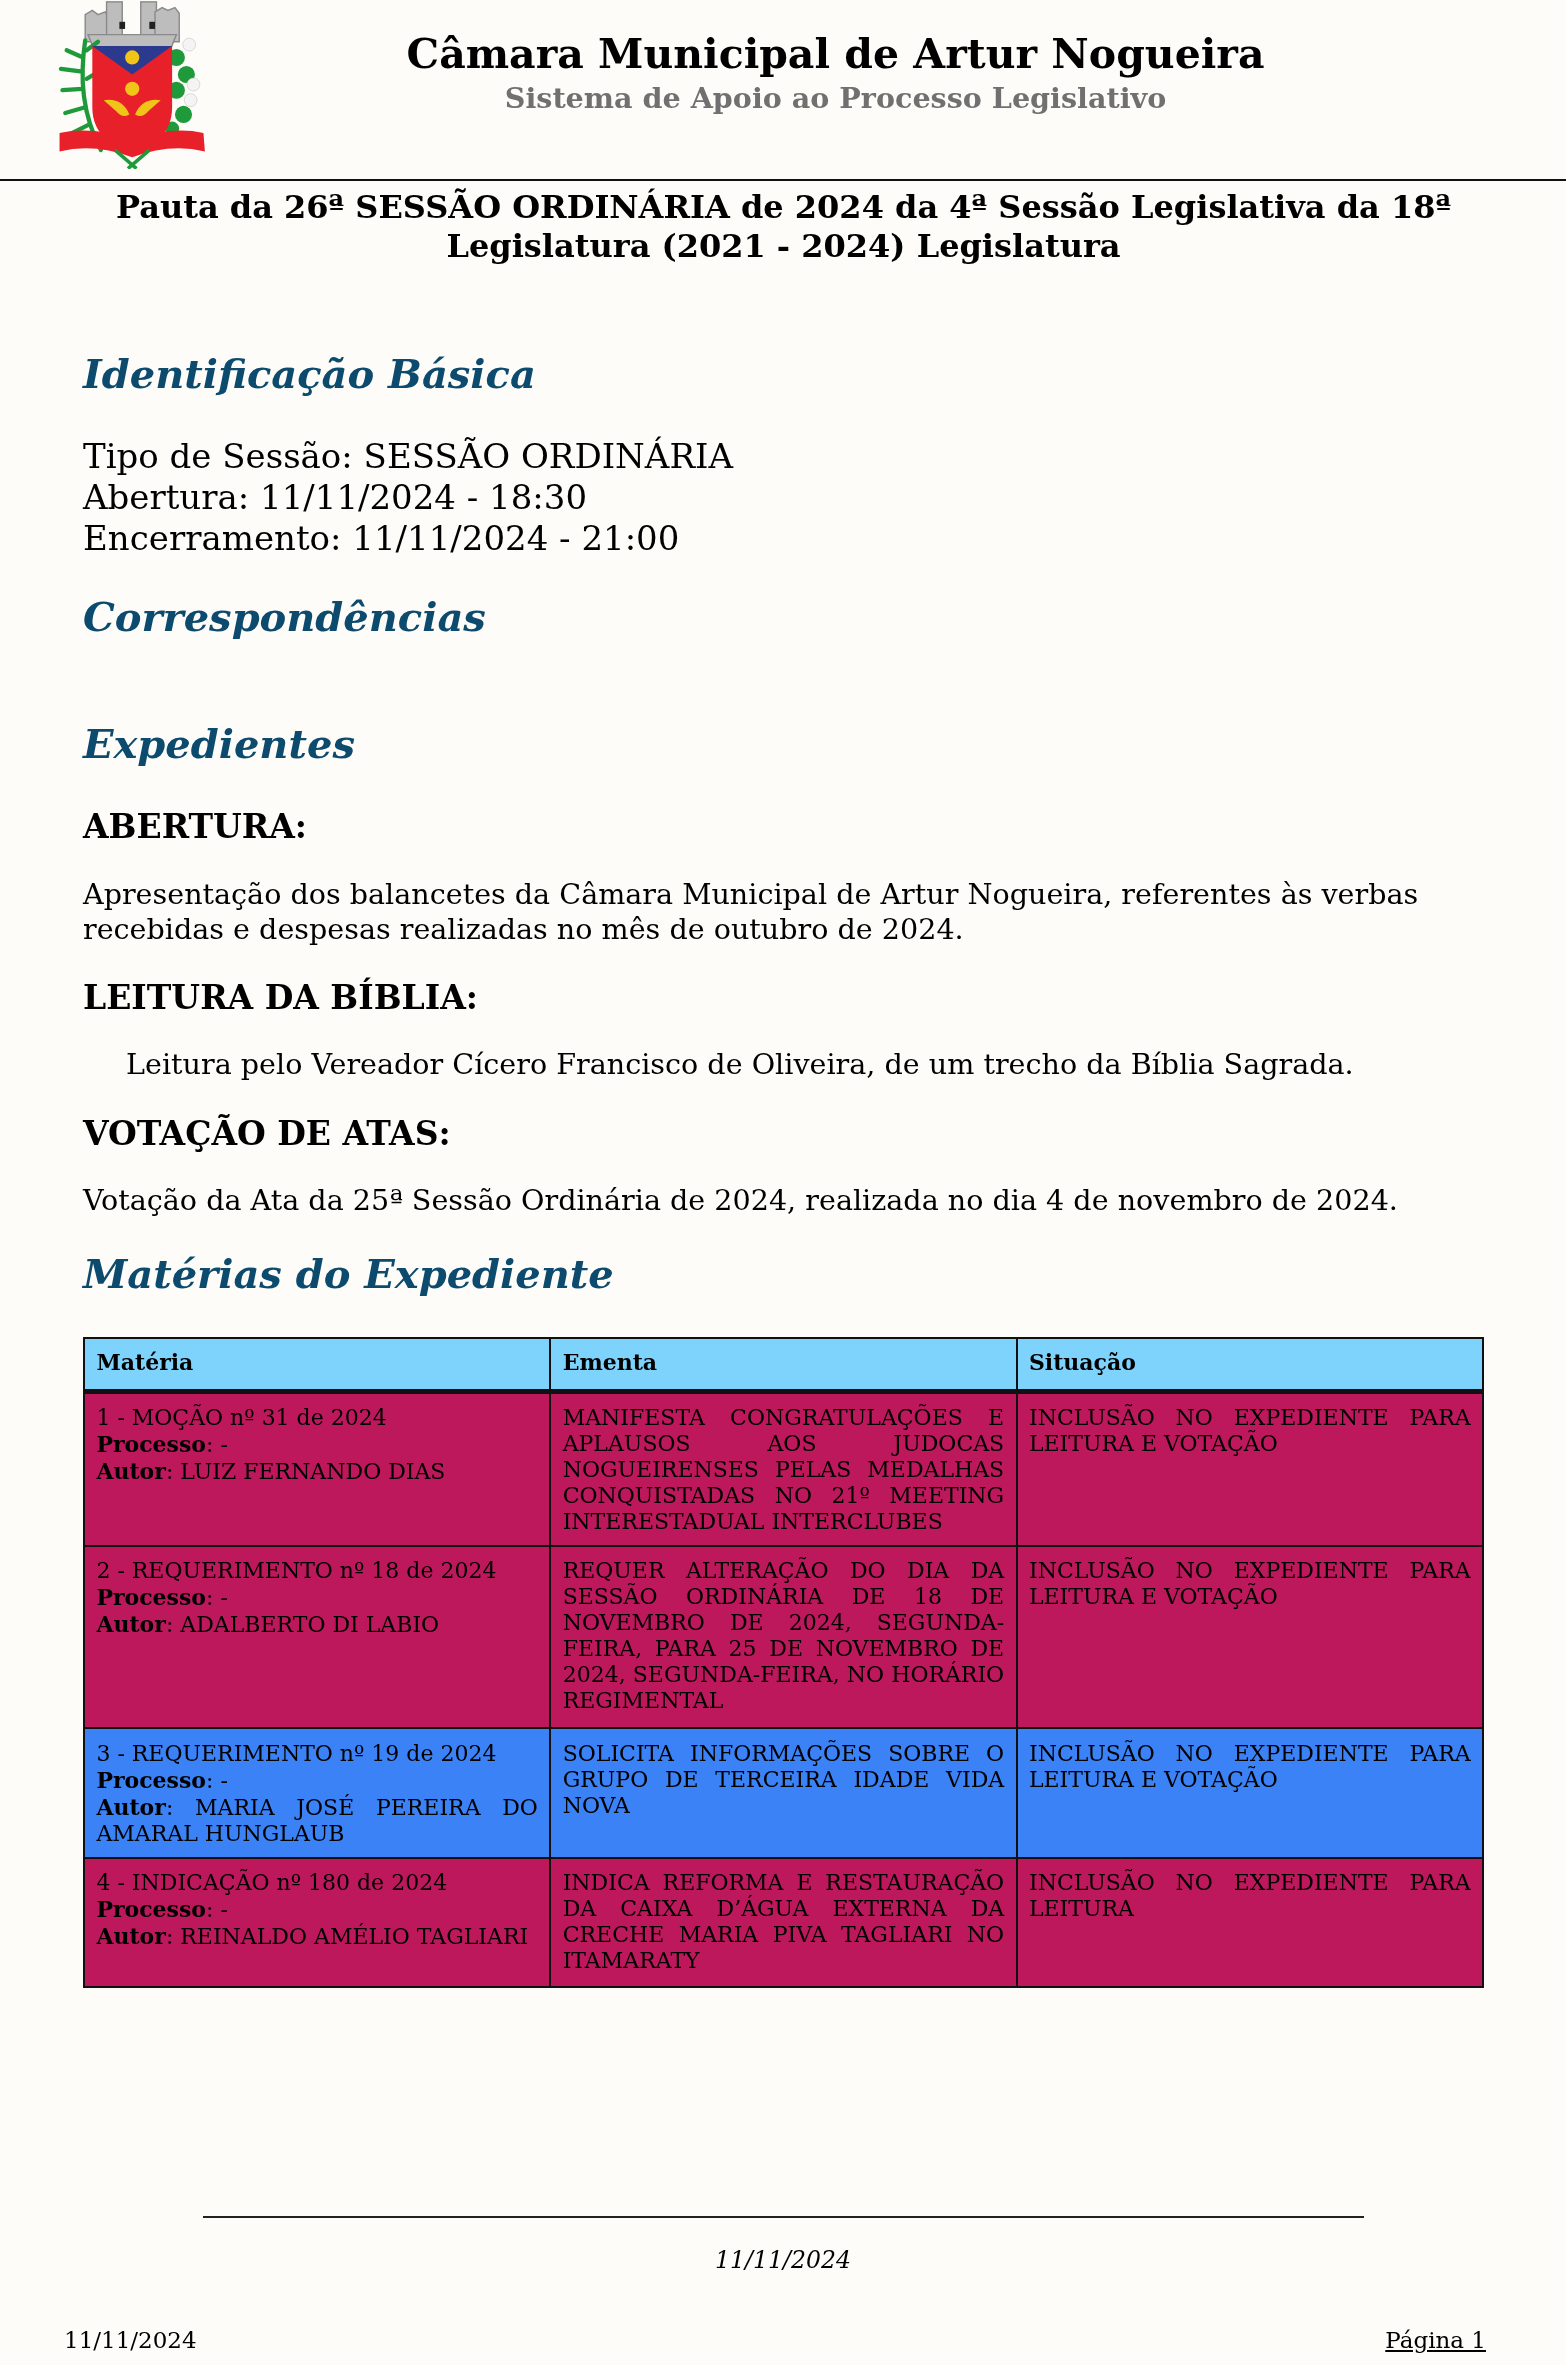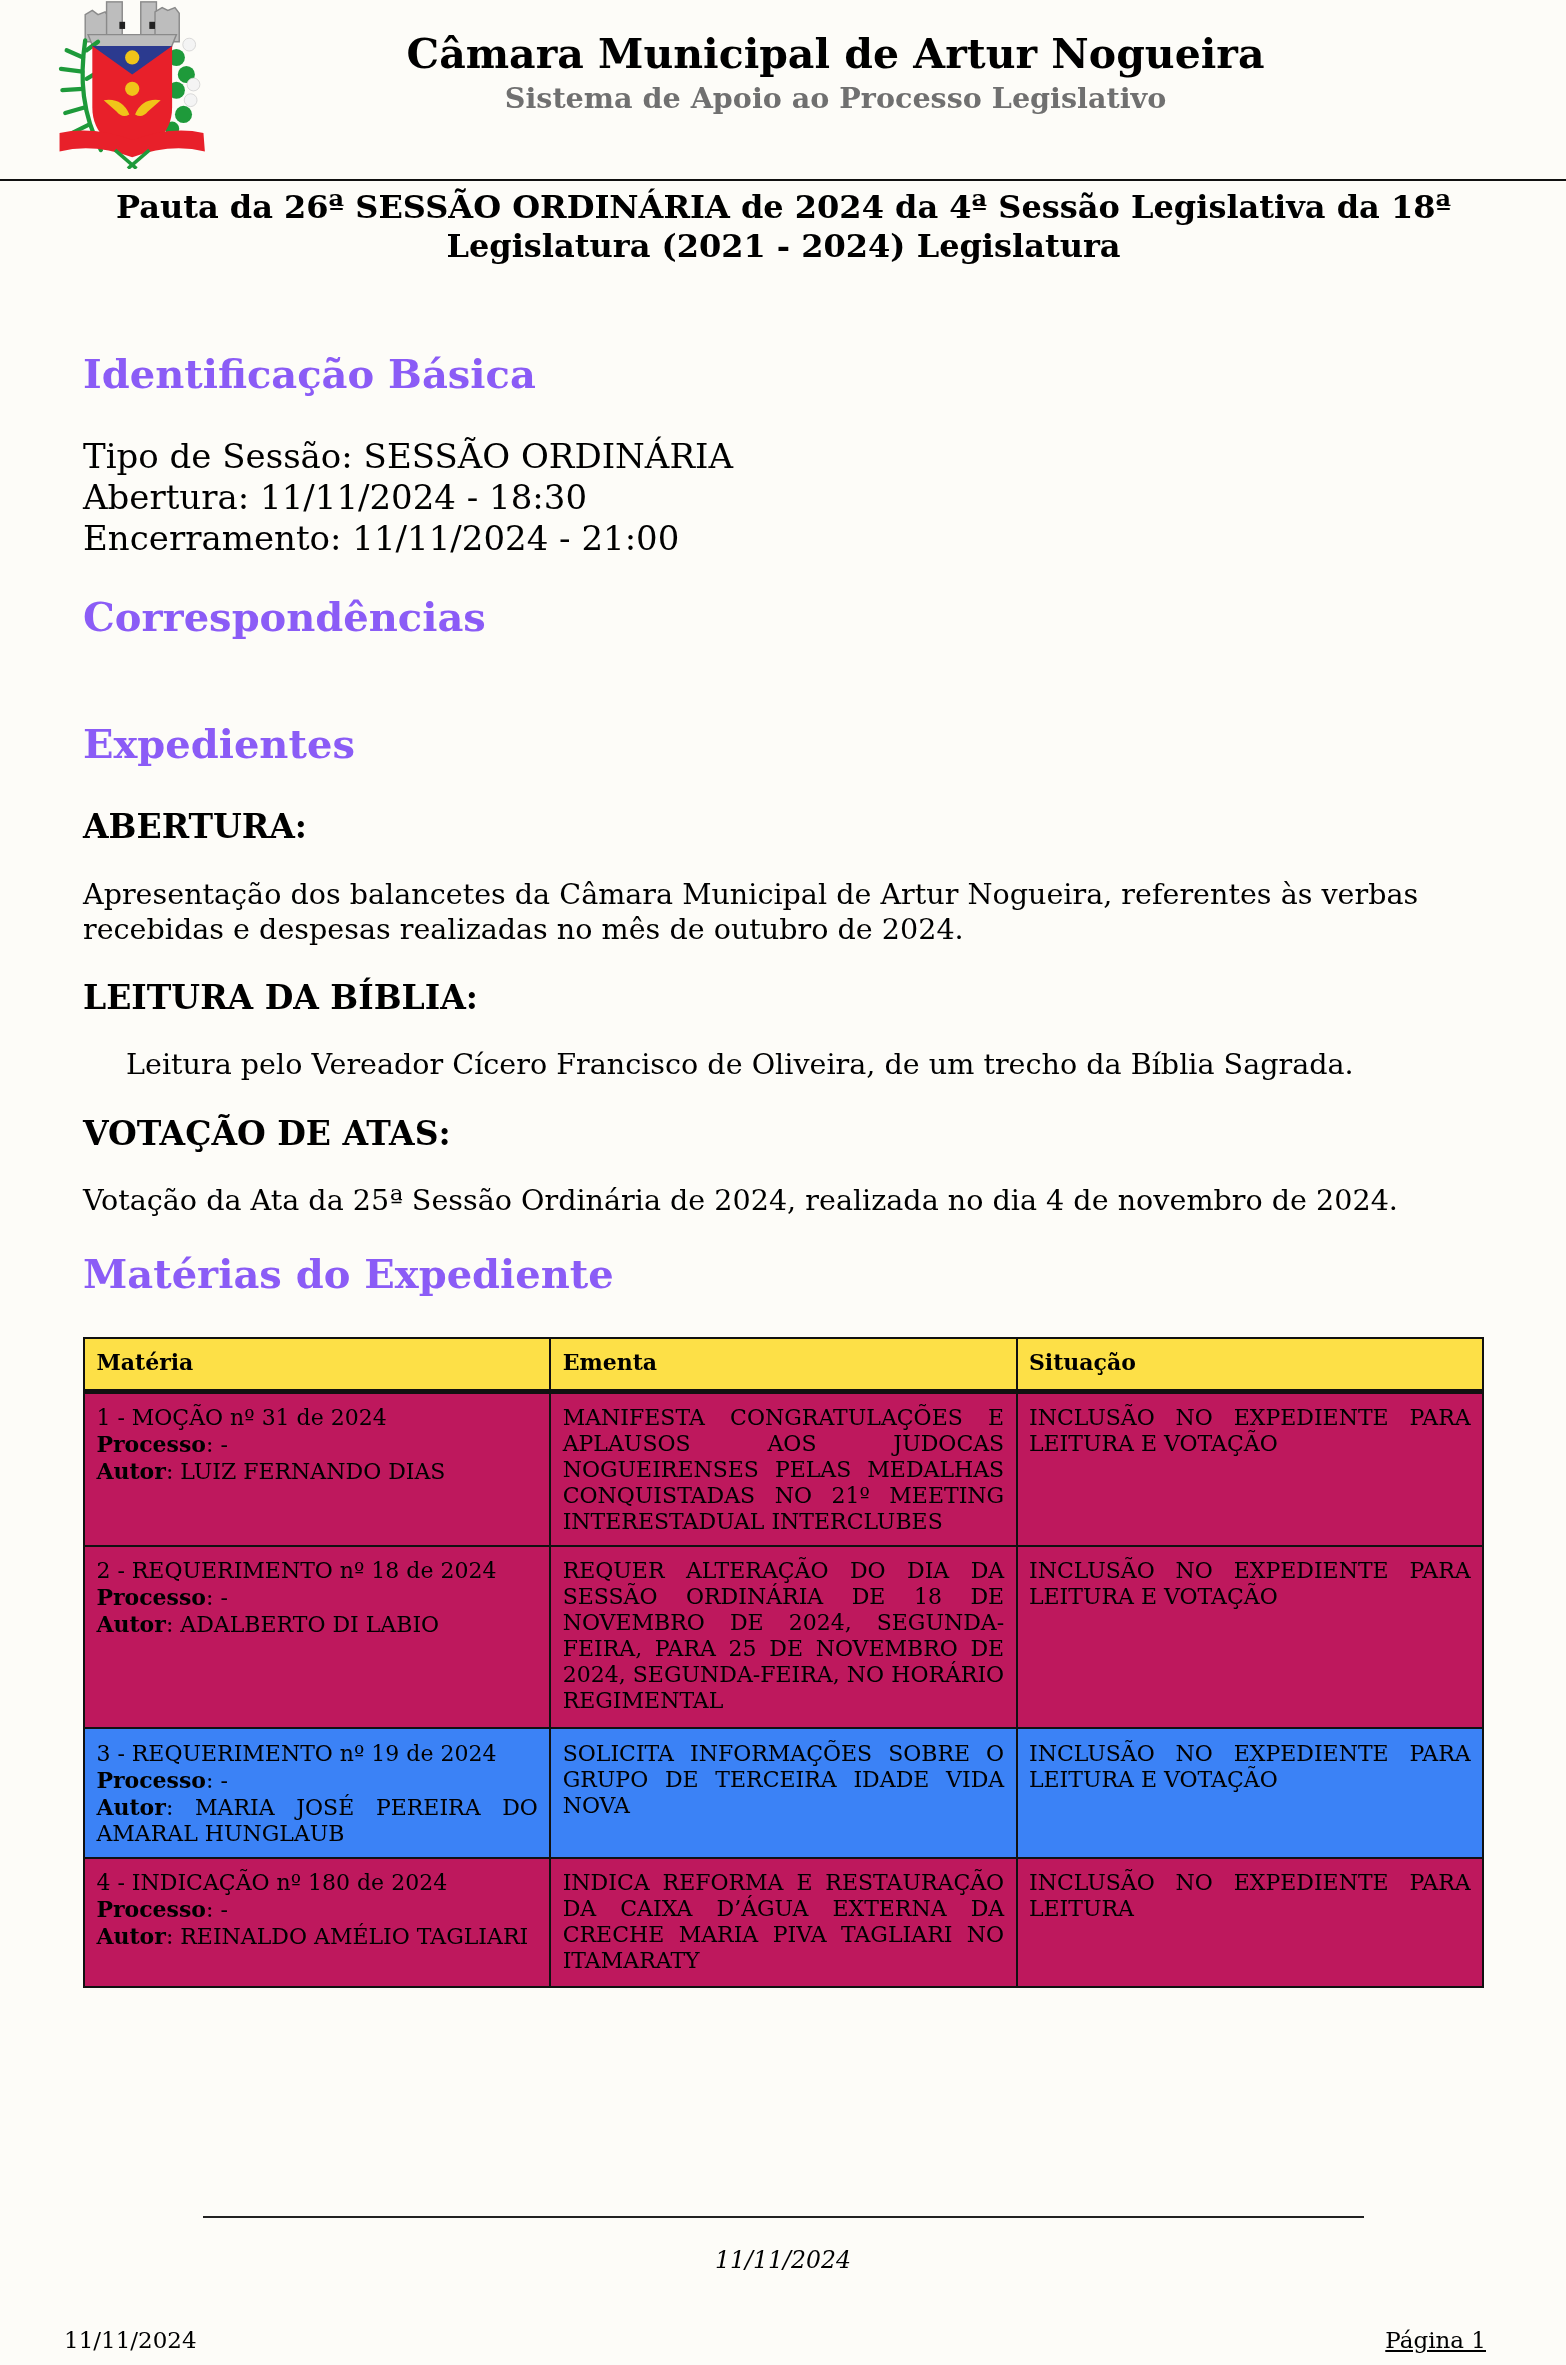--- a/index.html
+++ b/index.html
@@ -22,37 +22,37 @@
     left: 0; width: 1671px; top: 80px; text-align: center;
     font-weight: bold; font-size: 28.6px; line-height: 36px; color: #707070; white-space: nowrap;
   }
   #hdr-rule { left: 0; top: 179px; width: 1567px; height: 2.1px; background: #111; }
   #doc-title {
     left: 86px; width: 1395px; top: 188px; text-align: center;
     font-weight: bold; font-size: 32px; line-height: 39px;
   }
   
   .sec-h {
-    left: 83px; font-weight: bold; font-size: 40px; line-height: 46px; color: #8b5cf6; white-space: nowrap;
+    left: 83px; font-weight: bold; font-size: 40px; line-height: 46px; color: #0c4a6e; white-space: nowrap; font-style: italic;
   }
   .info { left: 83px; font-size: 34px; line-height: 41px; white-space: nowrap; }
   .sub-h { left: 83px; font-weight: bold; font-size: 33px; line-height: 40px; white-space: nowrap; }
   .para { left: 83px; width: 1399px; font-size: 28.6px; line-height: 35px; }
   
   #mat-table {
     left: 83px; top: 1337px; width: 1401px;
     border-collapse: collapse; table-layout: fixed;
   }
   #mat-table th, #mat-table td {
     border: 2.1px solid #111; vertical-align: top;
     font-size: 22px; line-height: 26px; text-align: justify;
     padding: 11.4px 11.4px 10px 11.4px;
   }
   #mat-table th {
-    background: #fde047; font-weight: bold; text-align: left;
+    background: #7dd3fc; font-weight: bold; text-align: left;
     padding: 10px 11.4px 8.6px 11.4px; height: 31px;
     border-bottom: 5px solid #111;
   }
   #mat-table td { background: #be185d; }
   #mat-table tr.alt td { background: #3b82f6; }
   #mat-table tr.r1 td { height: 130px; }
   #mat-table tr.r2 td { height: 159px; }
   #mat-table tr.r3 td { height: 106px; }
   #mat-table tr.r4 td { height: 106px; }
   .lbl { font-weight: bold; }

